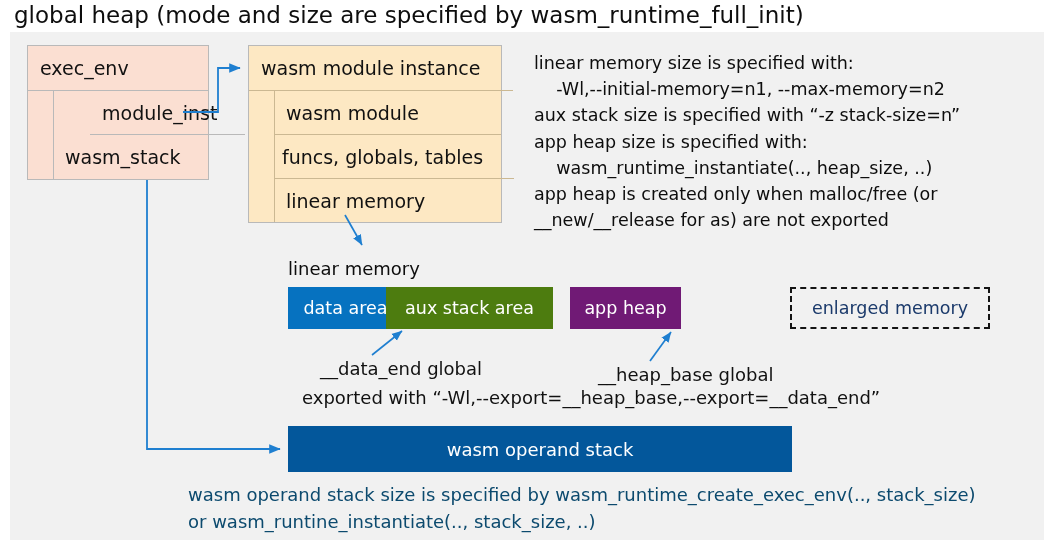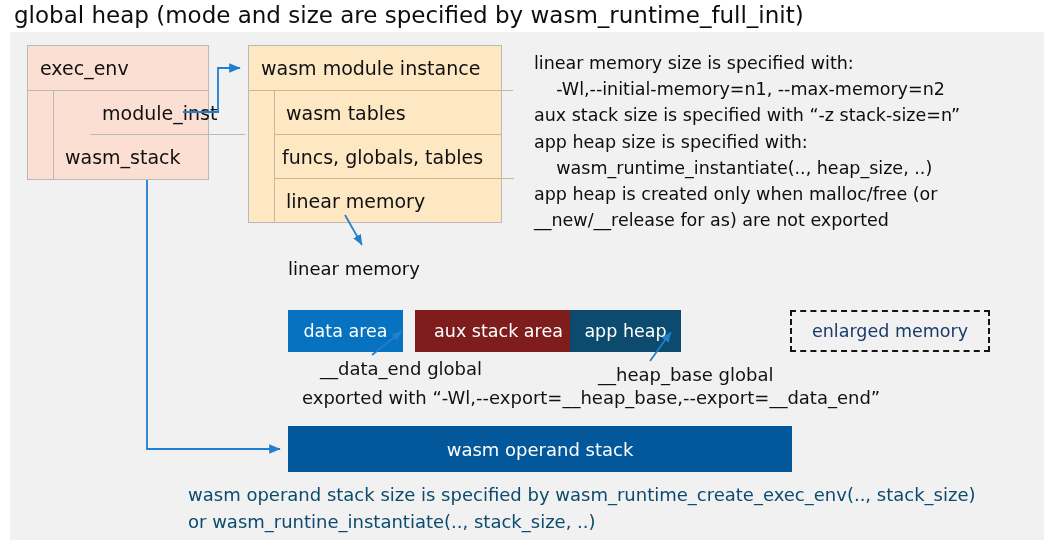--- a/index.html
+++ b/index.html
@@ -96,21 +96,20 @@
     left:288px;top:258px;font-size:18px;color:#0d0d0d;white-space:nowrap;
   }
   #memory-strip{
     left:288px;top:287px;width:702px;height:42px;
   }
   #memory-strip .seg{
     position:absolute;top:0;height:42px;
     display:flex;align-items:center;justify-content:center;
     color:#ffffff;font-size:17.5px;white-space:nowrap;
     box-sizing:border-box;
-    margin-top:23px;
   }
   #memory-strip .seg.dashed{
     border:2.6px dashed #141414;
     background:#f1f1f1;
     color:#1b3a6b;
   }
 
   
   #ann-data-end{left:320px;top:358px;font-size:18px;white-space:nowrap;}
   #ann-heap-base{left:598px;top:364px;font-size:18px;white-space:nowrap;}
@@ -144,33 +143,33 @@
   <div class="abs node" id="exec-env-box">
     <div class="cell" id="exec-env-title">exec_env</div>
     <div id="exec-env-gutter"></div>
     <div class="cell" id="exec-env-module-inst">module_inst</div>
     <div class="cell" id="exec-env-wasm-stack">wasm_stack</div>
   </div>
 
   <div class="abs node" id="module-inst-box">
     <div class="cell" id="mi-title">wasm module instance</div>
     <div id="mi-gutter"></div>
-    <div class="cell" id="mi-wasm-module">wasm tables</div>
+    <div class="cell" id="mi-wasm-module">wasm module</div>
     <div class="cell" id="mi-funcs">funcs, globals, tables</div>
     <div class="cell" id="mi-linear-memory">linear memory</div>
   </div>
 
   <div class="abs" id="notes-block"><div>linear memory size is specified with:</div><div>    -Wl,--initial-memory=n1, --max-memory=n2</div><div>aux stack size is specified with “-z stack-size=n”</div><div>app heap size is specified with:</div><div>    wasm_runtime_instantiate(.., heap_size, ..)</div><div>app heap is created only when malloc/free (or</div><div>__new/__release for as) are not exported</div></div>
 
   <div class="abs" id="linear-memory-label">linear memory</div>
 
   <div class="abs" id="memory-strip">
       <div class="seg" style="left: 0px; width: 115px; background: rgb(6, 114, 192);">data area</div>
-      <div class="seg" style="left: 127px; width: 167px; background: #7f1d1d;">aux stack area</div>
-      <div class="seg" style="left: 282px; width: 111px; background: #0c4a6e;">app heap</div>
+      <div class="seg" style="left: 98px; width: 167px; background: #4d7c0f;">aux stack area</div>
+      <div class="seg" style="left: 282px; width: 111px; background: #701a75;">app heap</div>
       <div class="seg dashed" style="left: 502px; width: 200px;">enlarged memory</div>
     </div>
 
   <div class="abs" id="ann-data-end">__data_end global</div>
   <div class="abs" id="ann-heap-base">__heap_base global</div>
   <div class="abs" id="ann-exported">exported with “-Wl,--export=__heap_base,--export=__data_end”</div>
 
   <div class="abs" id="operand-stack-bar">wasm operand stack</div>
   <div class="abs" id="operand-stack-notes"><div>wasm operand stack size is specified by wasm_runtime_create_exec_env(.., stack_size)</div><div>or wasm_runtine_instantiate(.., stack_size, ..)</div></div>
 

